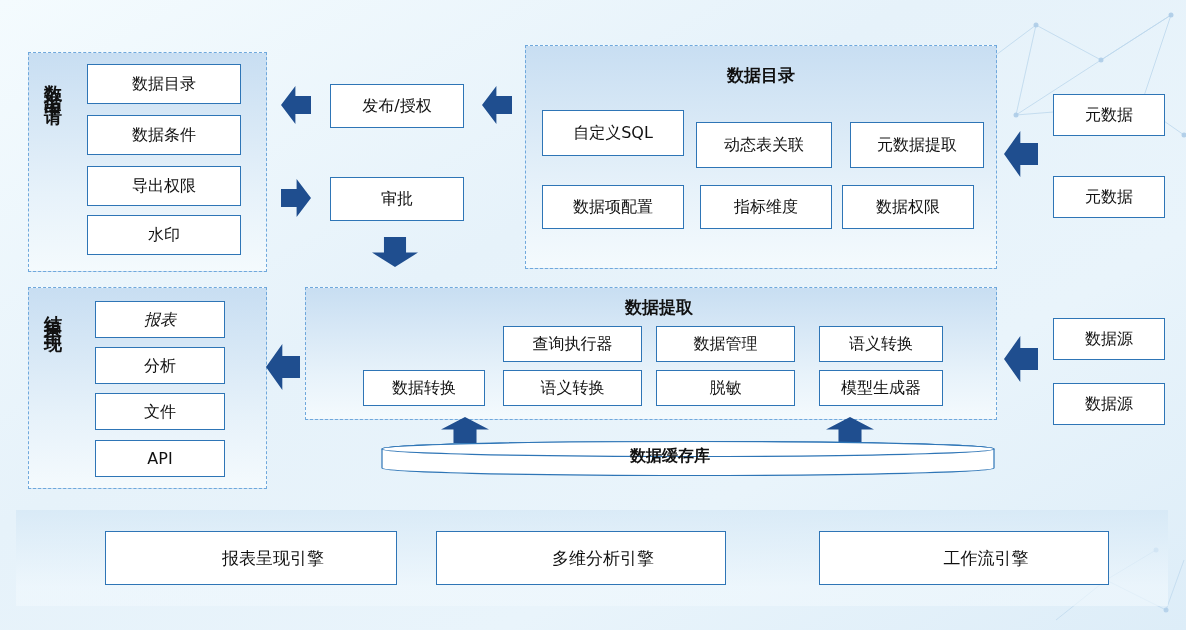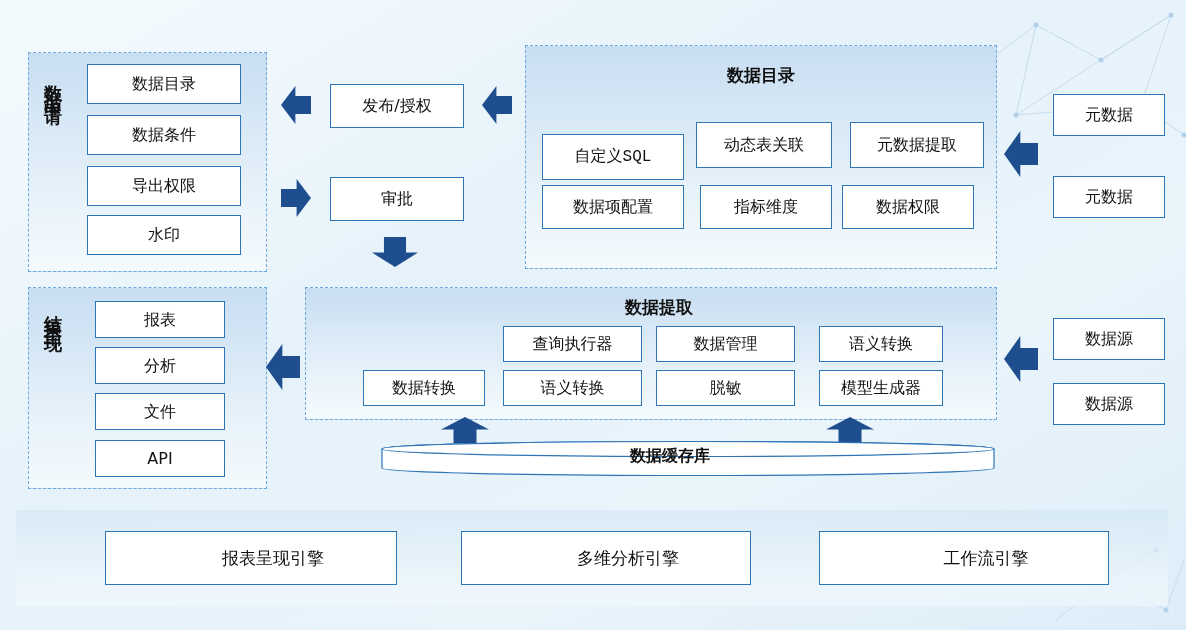--- a/index.html
+++ b/index.html
@@ -64,37 +64,37 @@
   <div class="panel" style="left:28px;top:52px;width:237px;height:218px;">
     <div class="vtitle" style="left:12px;top:18px;">数据申请</div>
     <div class="box" style="left:58px;top:11px;width:152px;height:38px;">数据目录</div>
     <div class="box" style="left:58px;top:62px;width:152px;height:38px;">数据条件</div>
     <div class="box" style="left:58px;top:113px;width:152px;height:38px;">导出权限</div>
     <div class="box" style="left:58px;top:162px;width:152px;height:38px;">水印</div>
   </div>
 
   <div class="panel" style="left:28px;top:287px;width:237px;height:200px;">
     <div class="vtitle" style="left:12px;top:12px;">结果呈现</div>
-    <div class="box" style="left:66px;top:13px;width:128px;height:35px;">报表</div>
+    <div class="box" style="left:66px;top:13px;width:128px;height:35px;font-style:italic;">报表</div>
     <div class="box" style="left:66px;top:59px;width:128px;height:35px;">分析</div>
     <div class="box" style="left:66px;top:152px;width:128px;height:35px;">API</div>
     <div class="box" style="left:66px;top:105px;width:128px;height:35px;">文件</div>
   </div>
 
   <div class="box" style="left:330px;top:84px;width:132px;height:42px;">发布/授权</div>
   <div class="box" style="left:330px;top:177px;width:132px;height:42px;">审批</div>
 
   <div class="arrow left" style="left:281px;top:86px;width:30px;height:38px;"></div>
   <div class="arrow left" style="left:482px;top:86px;width:30px;height:38px;"></div>
   <div class="arrow right" style="left:281px;top:179px;width:30px;height:38px;"></div>
   <div class="arrow down" style="left:372px;top:237px;width:46px;height:30px;"></div>
 
   <div class="panel" style="left:525px;top:45px;width:470px;height:222px;">
     <div class="ptitle" style="left:0;top:18px;width:100%;">数据目录</div>
-    <div class="box" style="left:16px;top:88px;width:140px;height:44px;font-family:Liberation Mono, monospace;">自定义SQL</div>
+    <div class="box" style="left:16px;top:64px;width:140px;height:44px;">自定义SQL</div>
     <div class="box" style="left:170px;top:76px;width:134px;height:44px;">动态表关联</div>
     <div class="box" style="left:324px;top:76px;width:132px;height:44px;">元数据提取</div>
     <div class="box" style="left:16px;top:139px;width:140px;height:42px;">数据项配置</div>
     <div class="box" style="left:174px;top:139px;width:130px;height:42px;">指标维度</div>
     <div class="box" style="left:316px;top:139px;width:130px;height:42px;">数据权限</div>
   </div>
 
   <div class="box" style="left:1053px;top:94px;width:110px;height:40px;">元数据</div>
   <div class="box" style="left:1053px;top:176px;width:110px;height:40px;">元数据</div>
   <div class="arrow left" style="left:1004px;top:131px;width:34px;height:46px;"></div>
@@ -121,16 +121,16 @@
 
   <div class="cyl" style="left:345px;top:440px;width:614px;height:38px;">
     <svg width="614" height="38" viewBox="0 0 614 38">
       <path d="M1,9 a306,7.5 0 0 1 612,0 v19 a306,7.5 0 0 1 -612,0 z" fill="#ffffff" stroke="#2e75b6" stroke-width="1.2"></path>
       <ellipse cx="307" cy="9" rx="306" ry="7.5" fill="#ffffff" stroke="#2e75b6" stroke-width="1.2"></ellipse>
     </svg>
     <div class="lbl">数据缓存库</div>
   </div>
 
   <div class="box engine" style="left:105px;top:531px;width:246px;height:52px;">报表呈现引擎</div>
-  <div class="box engine" style="left:461px;top:531px;width:244px;height:52px;text-align:center;">多维分析引擎</div>
+  <div class="box engine" style="left:436px;top:531px;width:244px;height:52px;text-align:center;">多维分析引擎</div>
   <div class="box engine" style="left:819px;top:531px;width:244px;height:52px;">工作流引擎</div>
 
 </div>
 
 </body></html>

